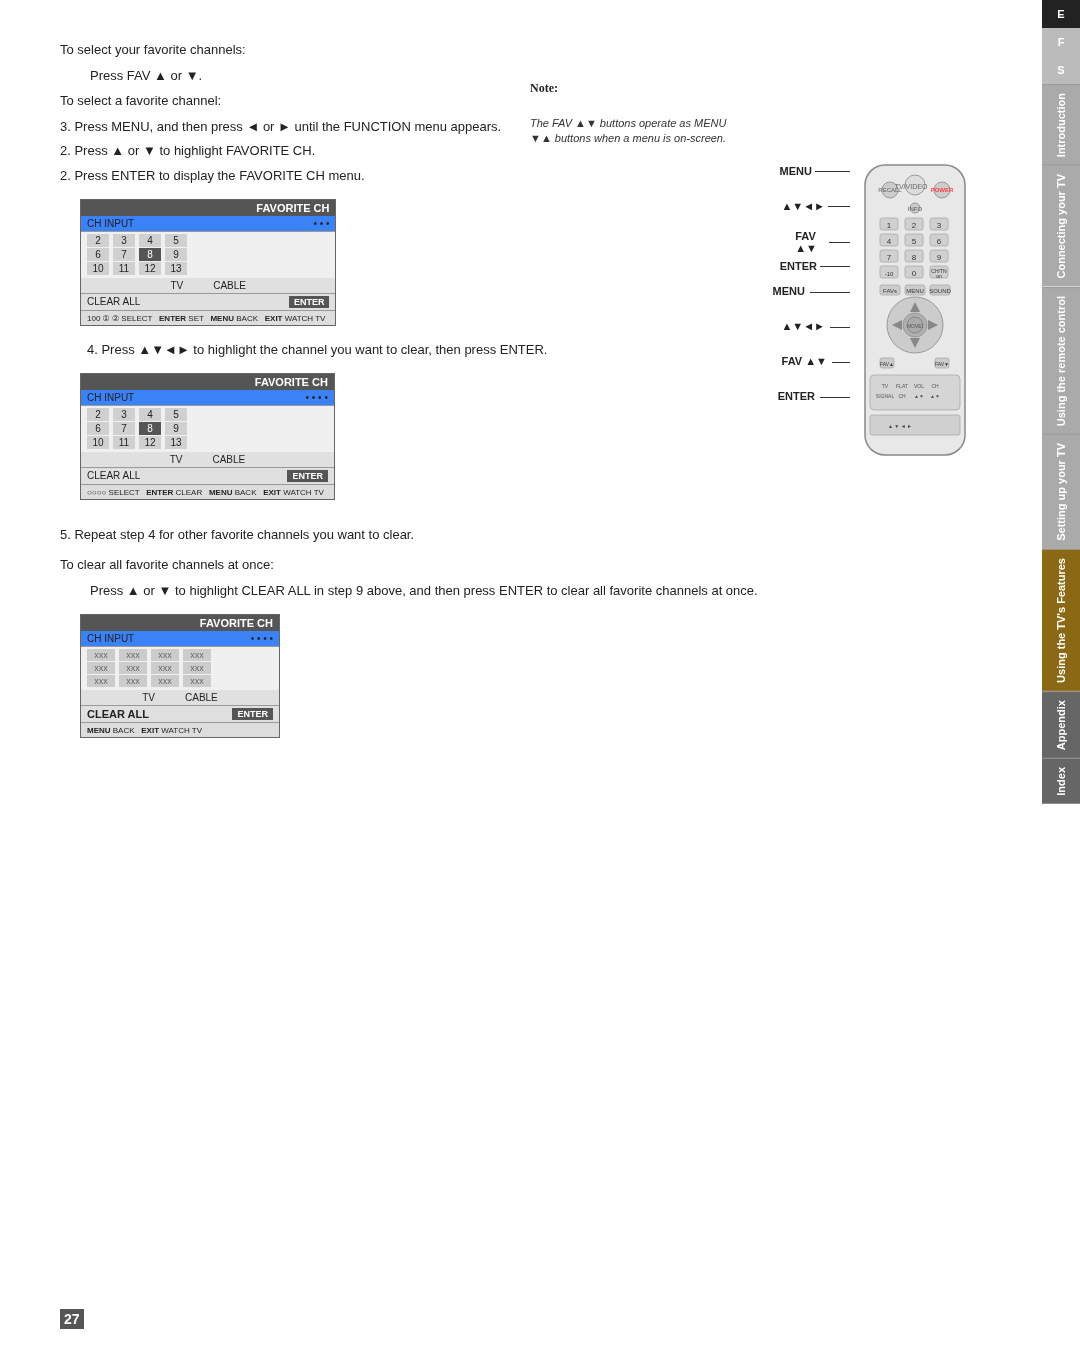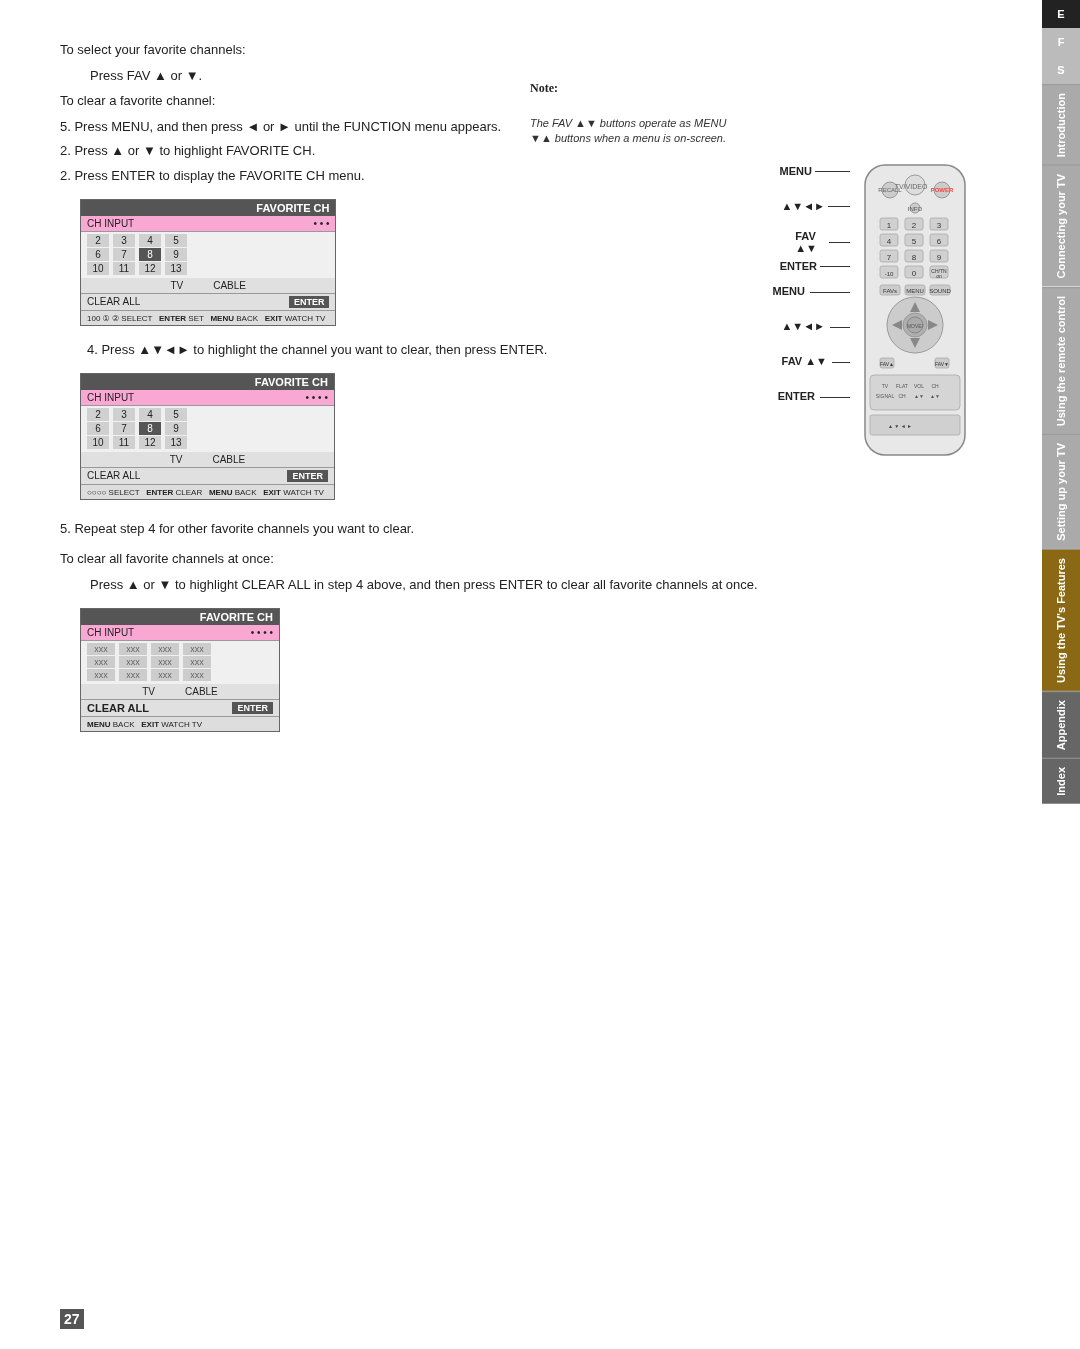--- a/index.html
+++ b/index.html
@@ -119,21 +119,21 @@
       padding: 2px 6px;
       font-weight: bold;
     }
 
     .fav-table-header {
       display: flex;
       justify-content: space-between;
       padding: 2px 6px;
       font-size: 10px;
       border-bottom: 1px solid #999;
-      background: #f9a8d4;
+      background: #3b82f6;
       align-items: flex-end;
     }
 
     .fav-table-body {
       padding: 2px 6px;
     }
 
     .fav-table-row {
       display: flex;
       gap: 4px;
@@ -370,23 +370,23 @@
   <div style="position:absolute; right:175px; top:-15px; font-size:11px; font-weight:bold; display:flex; align-items:center; gap:3px;">
     <span>ENTER</span>
     <span style="display:inline-block; width:30px; height:1px; background:#333;"></span>
   </div>
 </div>
 
 <div class="main-content">
 
   <p class="intro-text">To select your favorite channels:</p>
   <p class="intro-text indent">Press FAV ▲ or ▼.</p>
-  <p class="intro-text">To clear a favorite channel:</p>
-
-  <p class="numbered-item">5. Press MENU, and then press ◄ or ► until the FUNCTION menu appears.</p>
+  <p class="intro-text">To select a favorite channel:</p>
+
+  <p class="numbered-item">3. Press MENU, and then press ◄ or ► until the FUNCTION menu appears.</p>
   <p class="numbered-item">2. Press ▲ or ▼ to highlight FAVORITE CH.</p>
   <p class="numbered-item">2. Press ENTER to display the FAVORITE CH menu.</p>
 
   
   <div class="fav-table-container">
     <div class="fav-table-title">FAVORITE CH</div>
     <div class="fav-table-header">
       <span>CH INPUT</span>
       <span>• • •</span>
     </div>
@@ -460,25 +460,25 @@
     <div class="fav-table-footer">
       <span>CLEAR ALL</span>
       <span class="enter-btn">ENTER</span>
     </div>
     <div class="fav-table-bottom">
       <span style="font-size:8px;margin-top:24px;">○○○○ SELECT &nbsp; <strong>ENTER</strong> CLEAR &nbsp; <strong>MENU</strong> BACK &nbsp; <strong>EXIT</strong> WATCH TV</span>
     </div>
   </div>
 
   <br>
-  <p class="numbered-item" style="margin-top:11px;">5. Repeat step 4 for other favorite channels you want to clear.</p>
+  <p class="numbered-item" style="margin-top:17px;">5. Repeat step 4 for other favorite channels you want to clear.</p>
 
   <div class="section-divider"></div>
   <p class="intro-text">To clear all favorite channels at once:</p>
-  <p class="intro-text indent" style="margin-top:4px;">Press ▲ or ▼ to highlight CLEAR ALL in step 4 above, and then press ENTER to clear all favorite channels at once.</p>
+  <p class="intro-text indent" style="margin-top:4px;">Press ▲ or ▼ to highlight CLEAR ALL in step 9 above, and then press ENTER to clear all favorite channels at once.</p>
 
   
   <div class="fav-table-container" style="margin-top:8px;">
     <div class="fav-table-title">FAVORITE CH</div>
     <div class="fav-table-header">
       <span>CH INPUT</span>
       <span>• • • •</span>
     </div>
     <div class="fav-table-body">
       <div class="fav-table-row">

